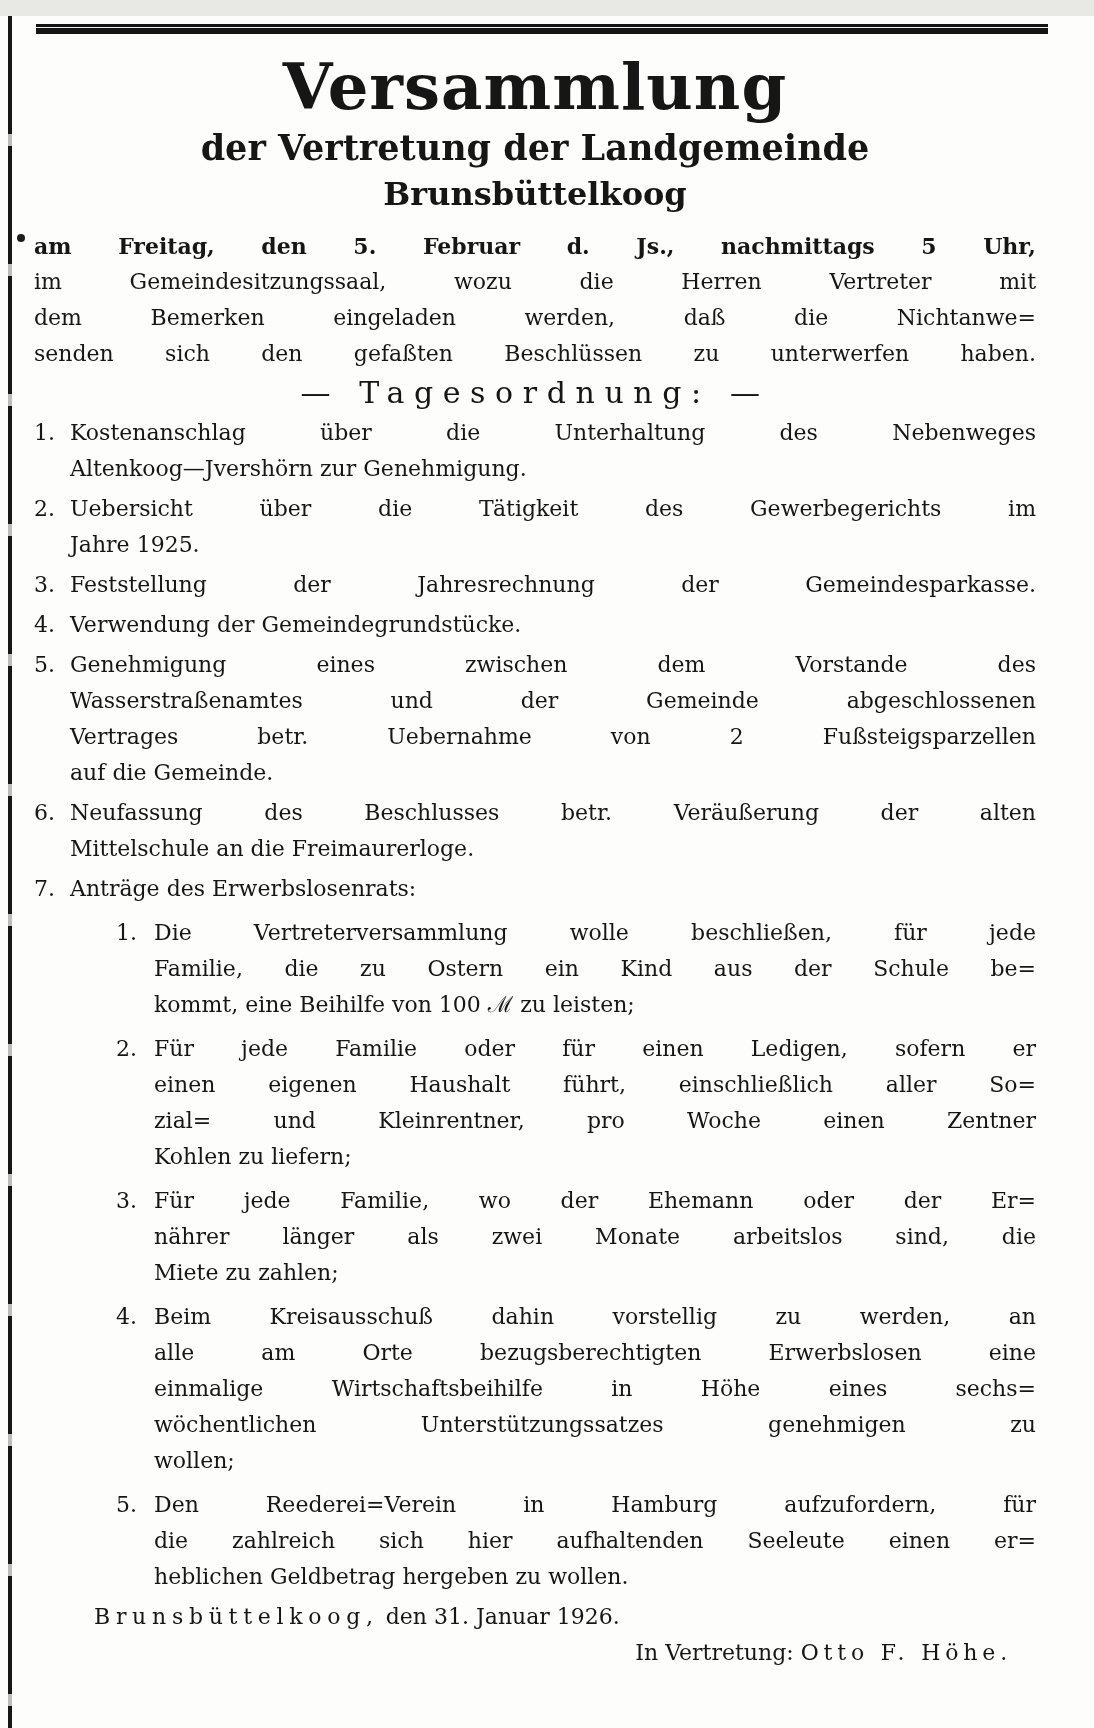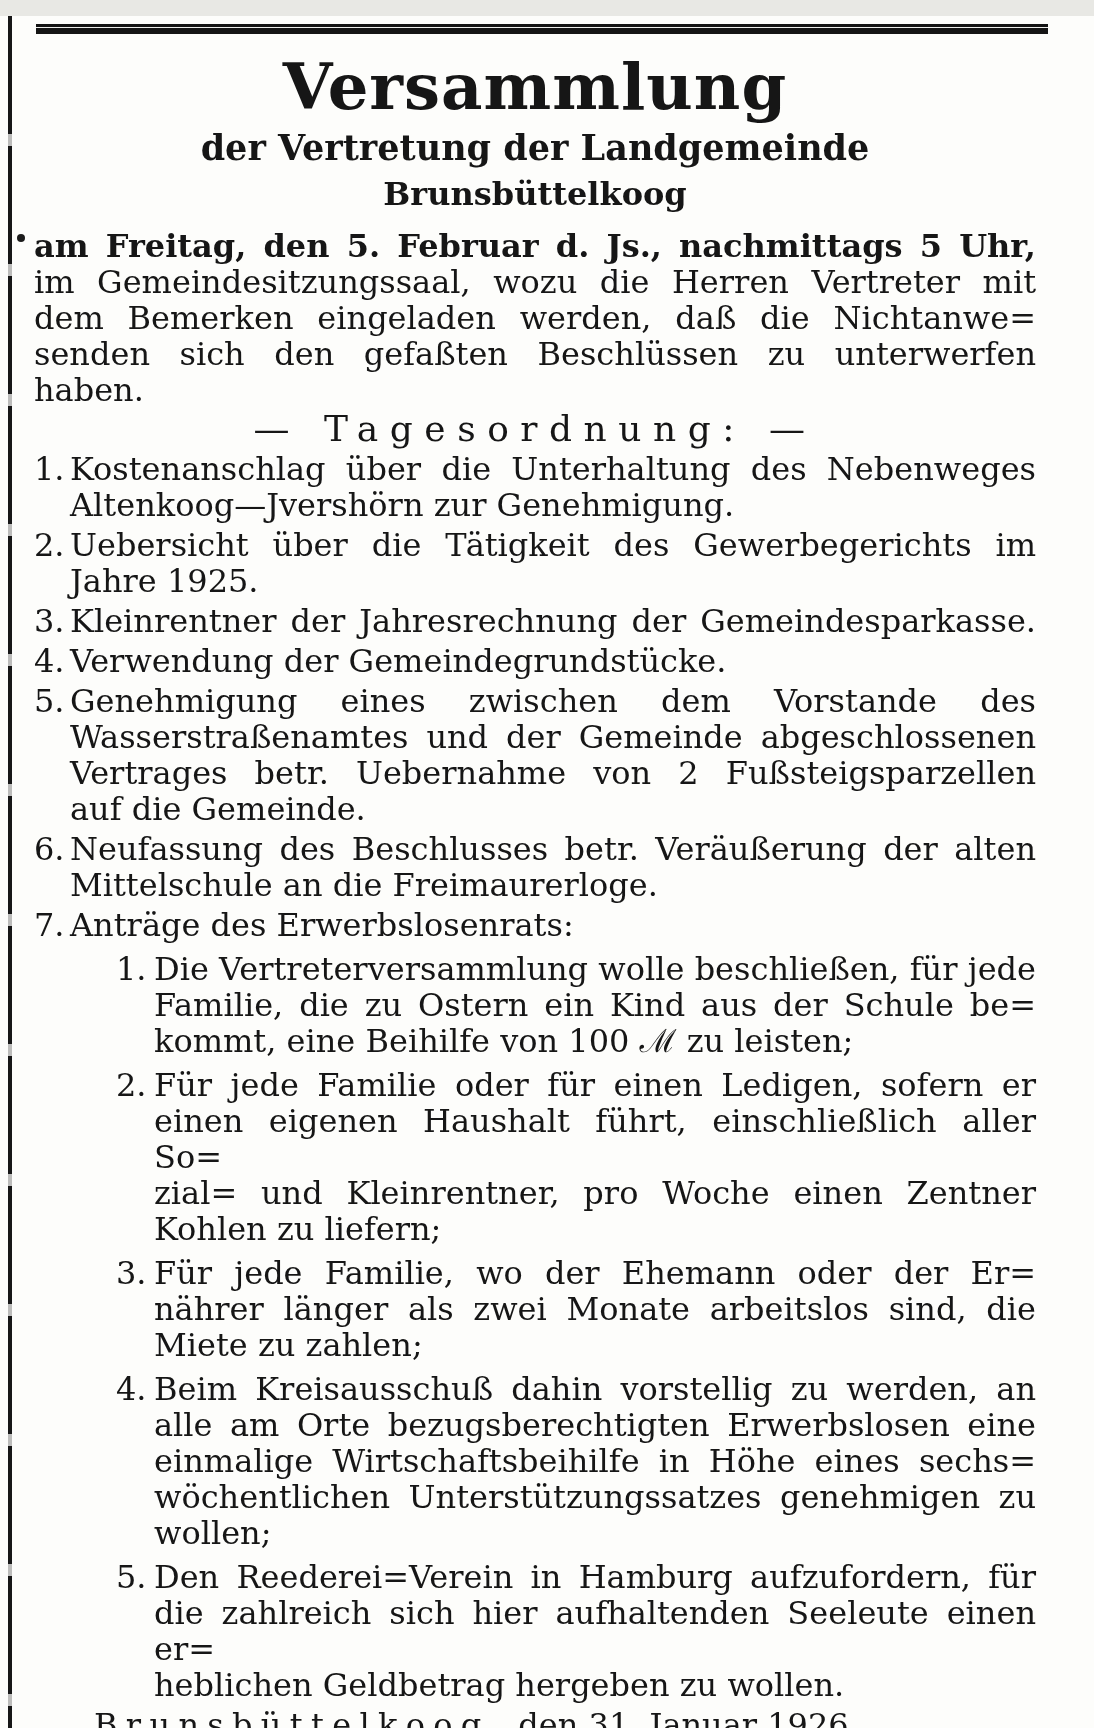--- a/index.html
+++ b/index.html
@@ -32,29 +32,29 @@
     border-radius:50%; background:#1c1c1c;
   }
 
   .content { position:absolute; left:34px; top:34px; width:1002px; }
 
   h1,h2,h3 { margin:0; font-weight:bold; text-align:center; }
   .title1 { font-size:64px; line-height:74px; letter-spacing:1px; }
   .title2 { font-size:35px; line-height:47px; }
   .title3 { font-size:32px; line-height:47px; }
 
-  .bodytxt { font-size:32px; line-height:36px; }
+  .bodytxt { font-size:22px; line-height:36px; }
 
   .intro { margin-top:10px; }
   .ln { text-align:justify; text-align-last:justify; }
   .ln.end { text-align-last:left; }
   .ln.strong { font-weight:bold; }
 
   .agenda-heading {
-    margin-top:3px; font-size:36px; line-height:36px; font-weight:normal;
+    margin-top:3px; font-size:30px; line-height:36px; font-weight:normal;
     letter-spacing:.32em; text-align:center;
   }
 
   .item { position:relative; padding-left:36px; margin-top:4px; }
   .item > .num { position:absolute; left:0; top:0; width:34px; }
   .subitem { position:relative; margin-left:46px; padding-left:38px; margin-top:8px; }
   .subitem > .num { position:absolute; left:0; top:0; width:36px; }
 
   .closing { margin-top:4px; }
   .close-place { padding-left:60px; }
@@ -100,21 +100,21 @@
         <span class="num">2.</span>
         <div class="body">
           <div class="ln">Uebersicht über die Tätigkeit des Gewerbegerichts im</div>
           <div class="ln end">Jahre 1925.</div>
         </div>
       </div>
 
       <div class="item">
         <span class="num">3.</span>
         <div class="body">
-          <div class="ln">Kleinrentner der Jahresrechnung der Gemeindesparkasse.</div>
+          <div class="ln">Feststellung der Jahresrechnung der Gemeindesparkasse.</div>
         </div>
       </div>
 
       <div class="item">
         <span class="num">4.</span>
         <div class="body">
           <div class="ln end">Verwendung der Gemeindegrundstücke.</div>
         </div>
       </div>
 

